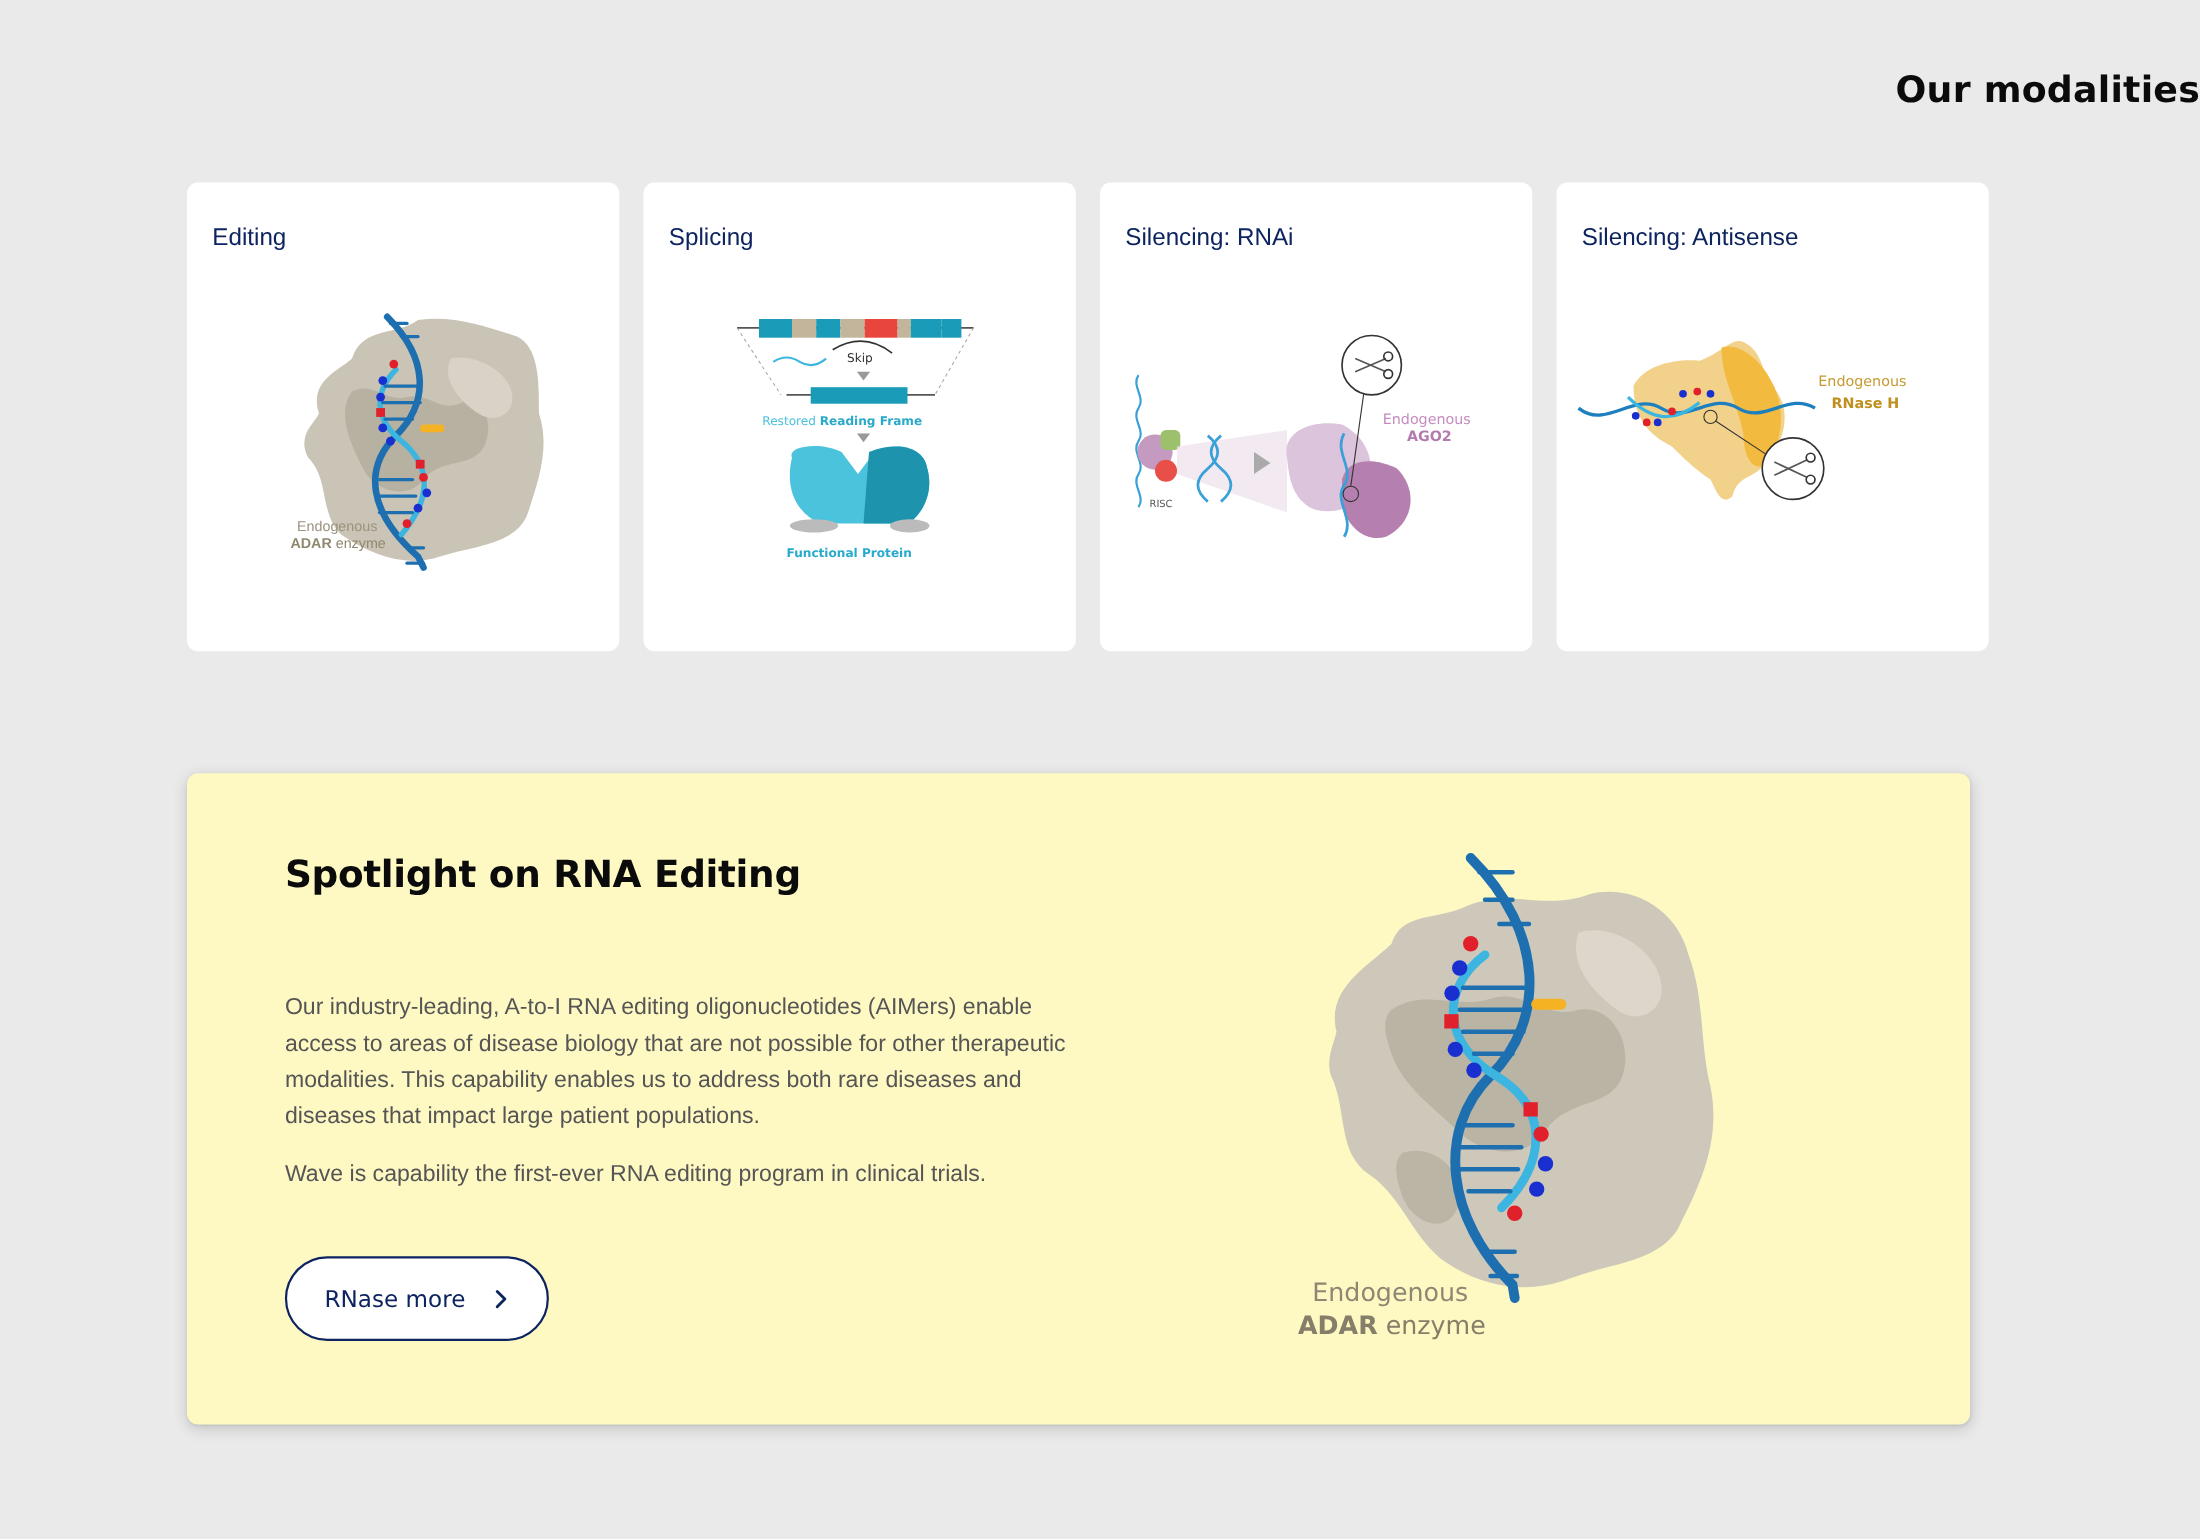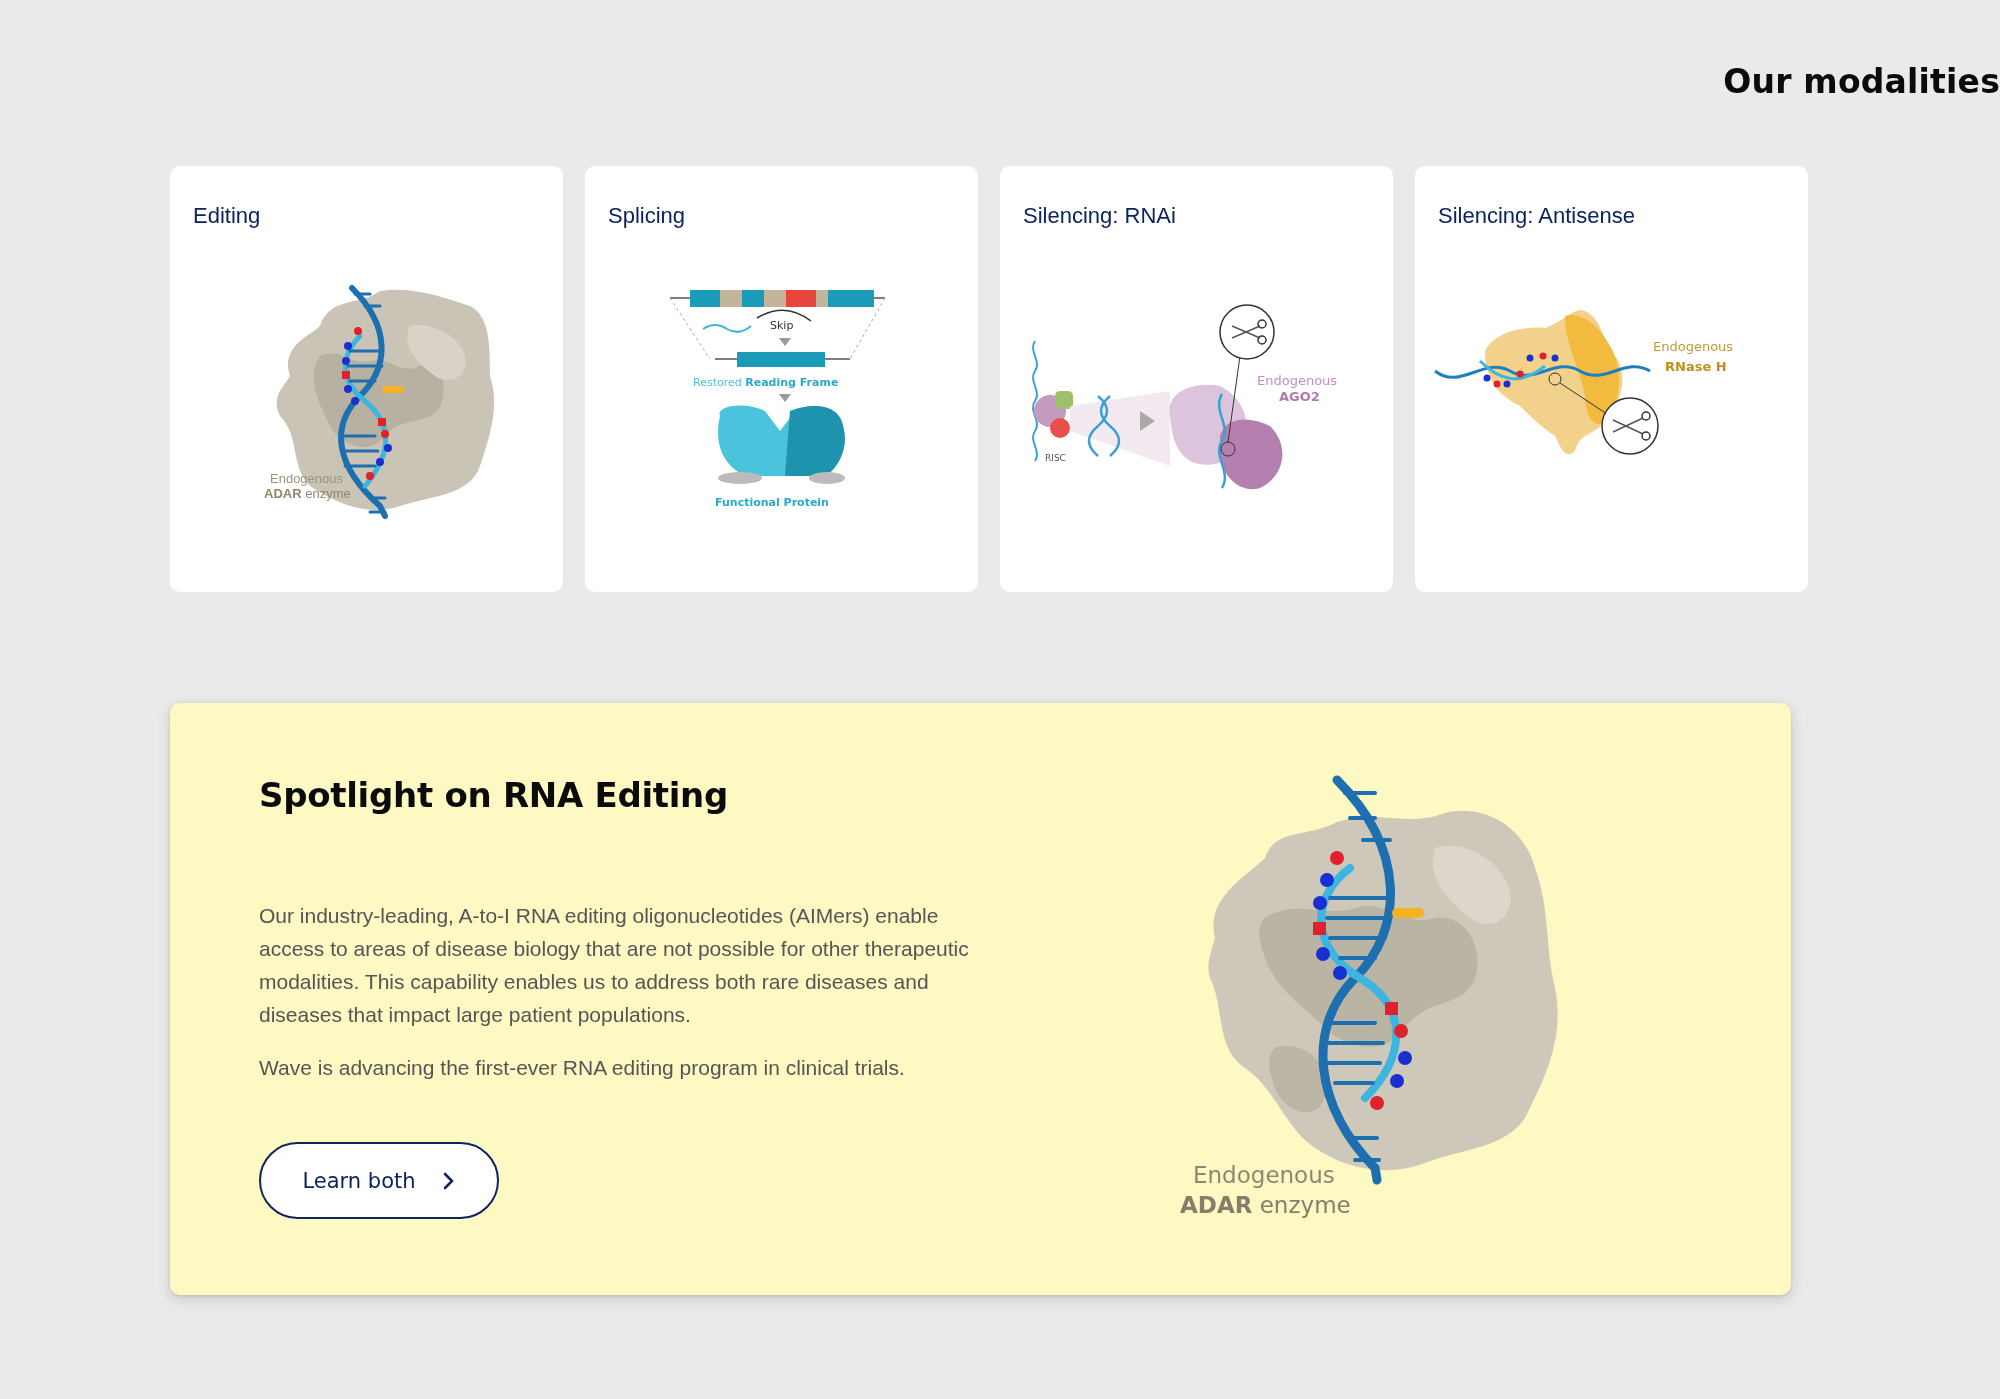--- a/index.html
+++ b/index.html
@@ -200,24 +200,24 @@
         <text x="250" y="105" font-family="DejaVu Sans, sans-serif" font-size="13" font-weight="bold" fill="#c0901f">RNase H</text>
       </svg>
     </div>
   </div>
 </div>
 
 <div class="spotlight">
   <h3 class="spot-title">Spotlight on RNA Editing</h3>
   <div class="spot-body">
     <p>Our industry-leading, A-to-I RNA editing oligonucleotides (AIMers) enable access to areas of disease biology that are not possible for other therapeutic modalities. This capability enables us to address both rare diseases and diseases that impact large patient populations.</p>
-    <p>Wave is advancing the first-ever RNA editing program in clinical trials.</p>
+    <p>Wave is capability the first-ever RNA editing program in clinical trials.</p>
   </div>
   <div class="learn-btn">
-    <span>Learn both</span>
+    <span>RNase more</span>
     <svg viewBox="0 0 14 18">
       <polyline points="3,2 10,9 3,16" fill="none" stroke="#0d2460" stroke-width="2.6" stroke-linecap="round" stroke-linejoin="round"></polyline>
     </svg>
   </div>
   <div class="spot-figure">
     <svg viewBox="0 0 520 470">
       <g>
         <path d="M110 170 C100 130 140 110 160 90 C170 60 200 70 230 55 C270 40 300 60 340 45 C380 35 420 60 430 100 C445 140 440 180 450 220 C460 270 440 310 420 350 C400 380 360 380 320 395 C280 410 240 400 210 380 C180 360 170 320 140 300 C110 280 120 240 105 210 C100 195 108 180 110 170 Z" fill="#cdc8ba"></path>
         <path d="M160 150 C190 130 220 150 250 140 C280 130 300 160 330 150 C360 145 380 180 370 210 C360 240 320 230 300 260 C280 290 240 280 220 260 C200 240 170 220 160 190 C155 175 150 160 160 150 Z" fill="#b3ad9d" opacity="0.75"></path>
         <path d="M330 80 C360 70 400 95 405 125 C410 150 385 165 365 150 C345 135 320 110 330 80 Z" fill="#dcd7ca"></path>

